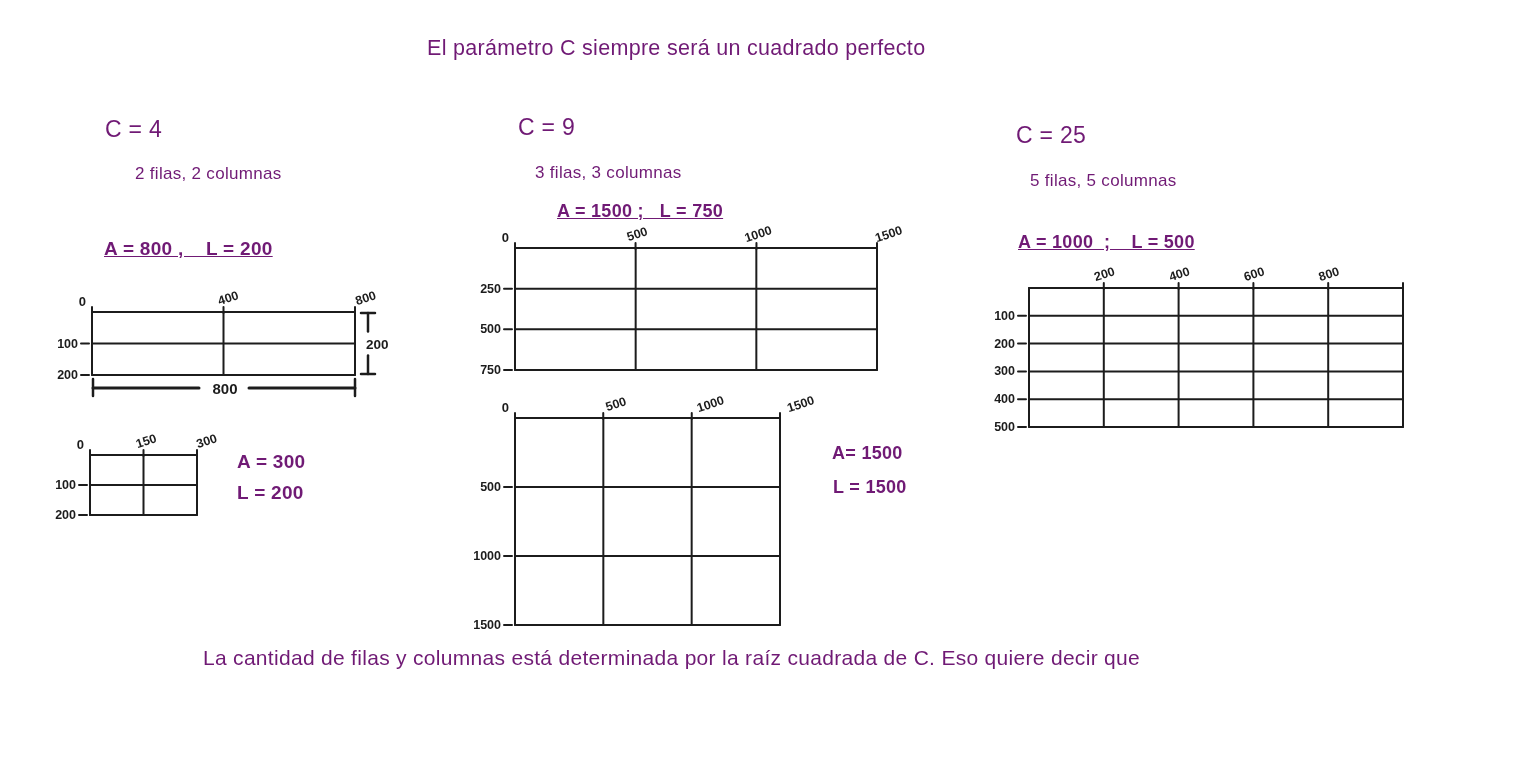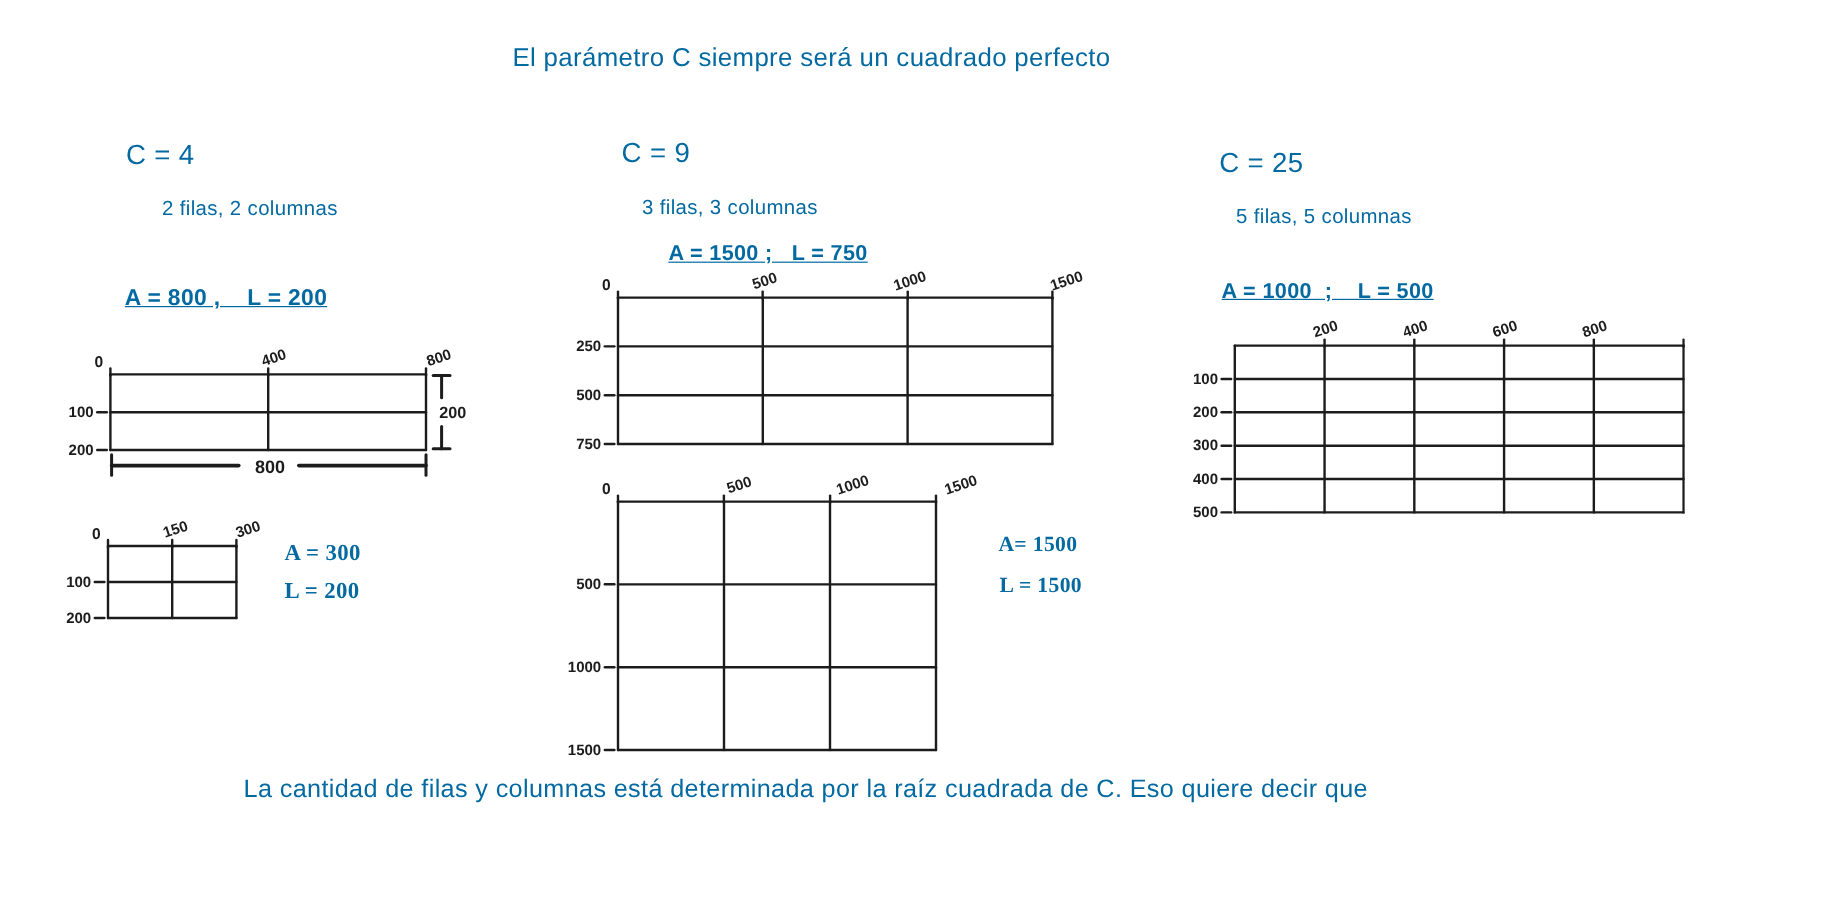--- a/index.html
+++ b/index.html
@@ -6,34 +6,34 @@
     margin: 0;
     padding: 0;
     background: #ffffff;
   }
   .canvas {
     position: relative;
     width: 1404px;
     height: 757px;
     background: #ffffff;
     font-family: "Liberation Sans", sans-serif;
-    color: #0369a1;
+    color: #701a75;
     overflow: hidden;
   }
   .txt {
     position: absolute;
     white-space: pre;
     letter-spacing: 0.3px;
     line-height: 1.15;
   }
   .title { font-size: 21.5px; }
   .c-label { font-size: 23px; }
   .subtitle { font-size: 17px; }
   .params { font-size: 19px; font-weight: bold; text-decoration: underline; }
-  .annot { font-size: 19px; font-weight: bold; font-family: Liberation Serif, serif; }
+  .annot { font-size: 19px; font-weight: bold; }
   .footer-line { font-size: 21px; }
   #grids-svg {
     position: absolute;
     left: 0; top: 0;
     width: 1532px; height: 757px;
   }
 </style>
 </head>
 <body>
 

